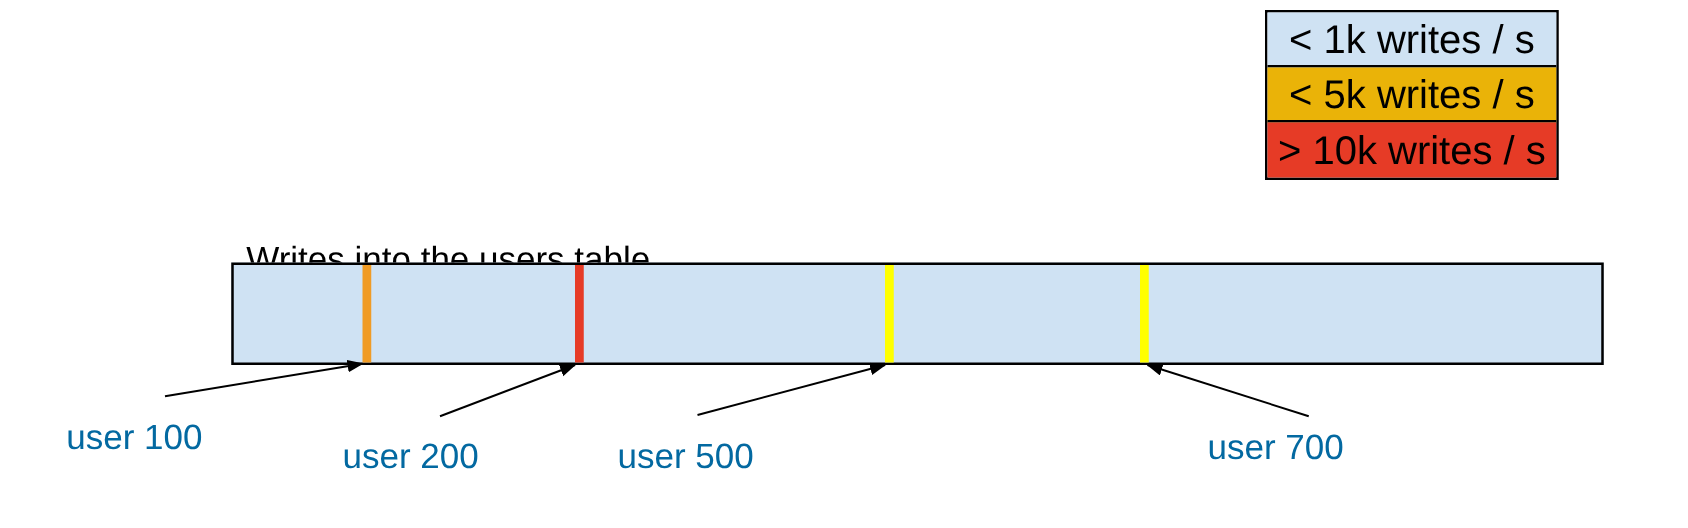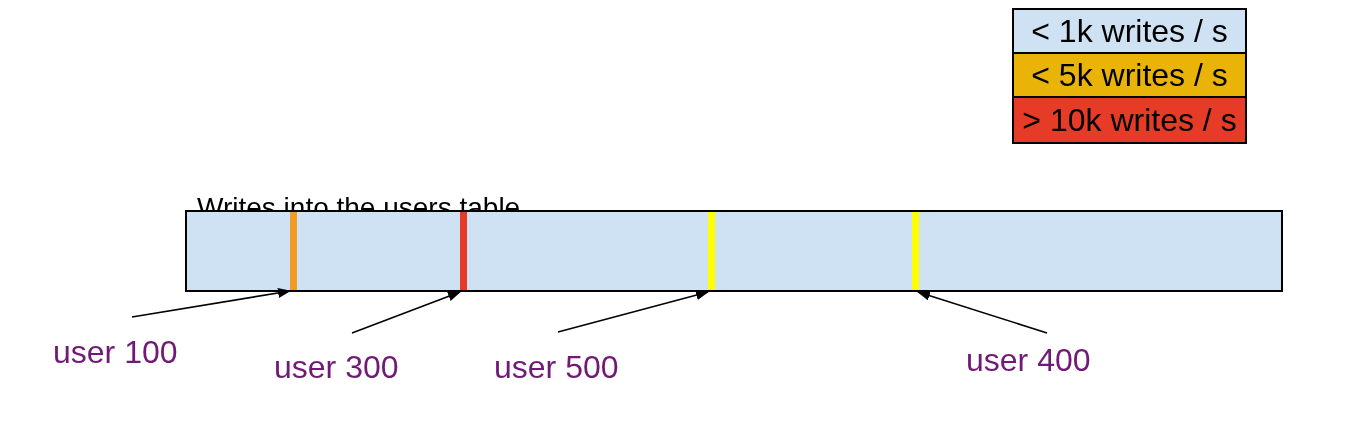--- a/index.html
+++ b/index.html
@@ -65,24 +65,24 @@
   .arrows-layer {
     position: absolute;
     inset: 0;
     width: 1350px;
     height: 422px;
     pointer-events: none;
   }
 
   .user-label {
     position: absolute;
-    font-size: 32px;
+    font-size: 28px;
     line-height: 1.15;
     white-space: nowrap;
-    color: #701a75;
+    color: #0369a1;
   }
 </style>
 </head>
 <body>
 
 <div class="canvas">
   <div class="title">Writes into the users table</div>
   <div class="legend">
       <div class="legend-item" style="background: rgb(207, 226, 243);">
         <span>&lt; 1k writes / s</span>
@@ -108,17 +108,17 @@
     </defs>
     <g id="arrow-lines">
         <line x1="132" y1="317" x2="290" y2="291" stroke="#000000" stroke-width="1.6" marker-end="url(#arrowhead)"></line>
         <line x1="352" y1="333" x2="460" y2="292" stroke="#000000" stroke-width="1.6" marker-end="url(#arrowhead)"></line>
         <line x1="558" y1="332" x2="708" y2="292" stroke="#000000" stroke-width="1.6" marker-end="url(#arrowhead)"></line>
         <line x1="1047" y1="333" x2="918" y2="292" stroke="#000000" stroke-width="1.6" marker-end="url(#arrowhead)"></line>
       </g>
   </svg>
   <div id="labels-layer">
       <div class="user-label" style="left: 53px; top: 334px;">user 100</div>
-      <div class="user-label" style="left: 274px; top: 349px;">user 300</div>
+      <div class="user-label" style="left: 274px; top: 349px;">user 200</div>
       <div class="user-label" style="left: 494px; top: 349px;">user 500</div>
-      <div class="user-label" style="left: 966px; top: 342px;">user 400</div>
+      <div class="user-label" style="left: 966px; top: 342px;">user 700</div>
     </div>
 </div>
 
 </body></html>

